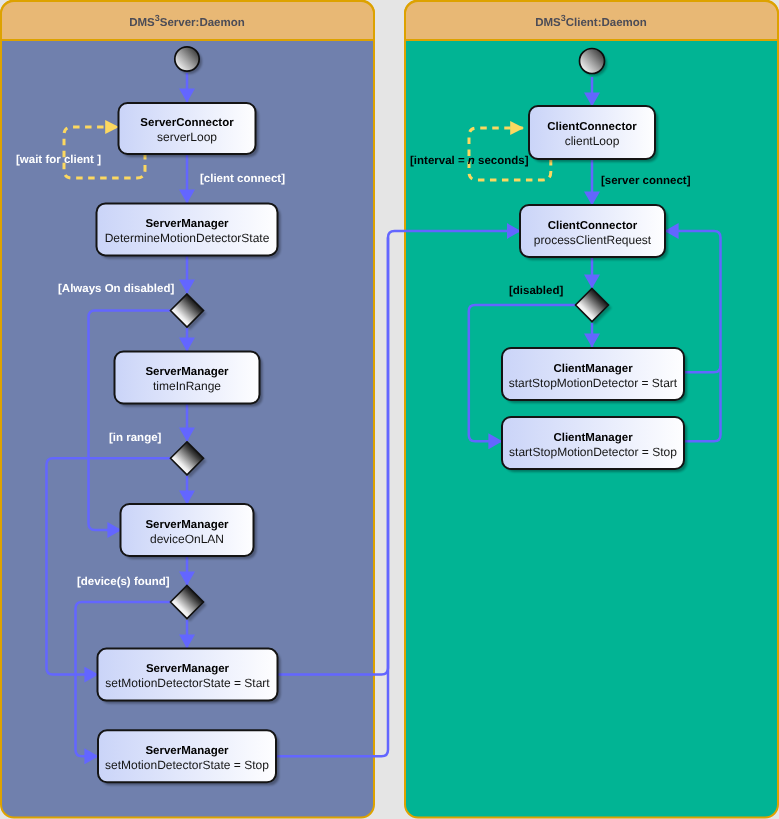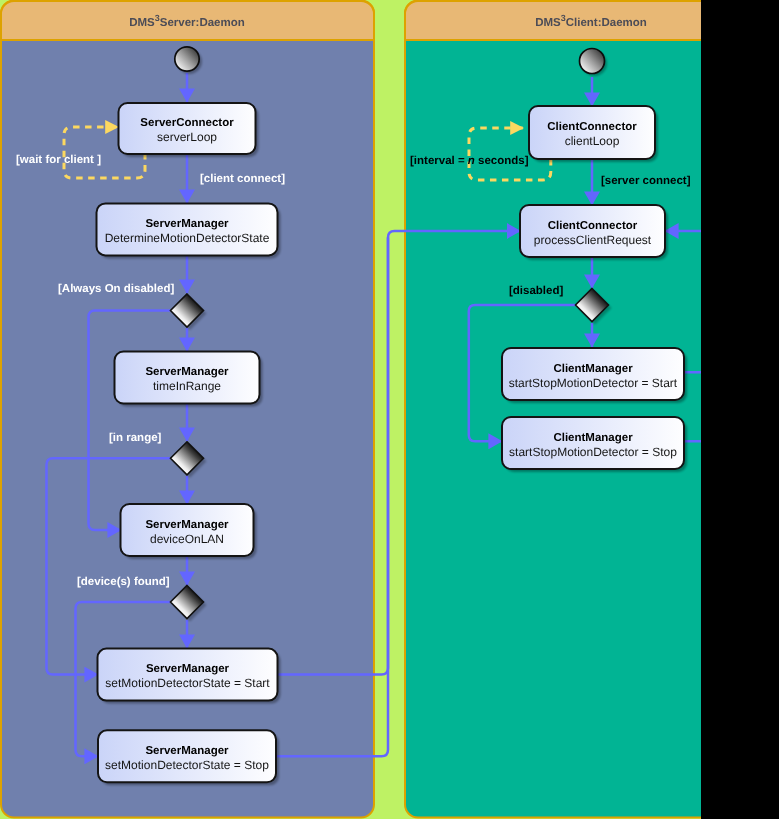--- a/index.html
+++ b/index.html
@@ -1,19 +1,19 @@
 <!DOCTYPE html>
 <html><head>
 <meta charset="utf-8">
 <title>DMS3 Daemon Activity Diagram</title>
 <style>
   html,body{margin:0;padding:0;background:#000;}
   body{width:779px;height:819px;overflow:hidden;
        font-family:"Liberation Sans",sans-serif;-webkit-font-smoothing:antialiased;text-rendering:geometricPrecision;}
-  #stage{position:relative;width:701px;height:819px;background:#bef264;overflow:hidden;}
+  #stage{position:relative;width:779px;height:819px;background:#e5e5e5;overflow:hidden;}
   svg#diagram{position:absolute;left:0;top:0;display:block;shape-rendering:geometricPrecision;}
   svg#diagram text{filter:opacity(100%);-webkit-font-smoothing:antialiased;paint-order:fill;}
   .lane-title{font-family:"Liberation Sans",sans-serif;font-size:11.5px;font-weight:bold;fill:#4c4c56;}
   .lane-title-sup{font-size:9px;}
   .node-title{font-family:"Liberation Sans",sans-serif;font-size:11.5px;font-weight:bold;fill:#000;}
   .node-sub{font-family:"Liberation Sans",sans-serif;font-size:12px;font-weight:normal;fill:#151515;}
   .edge-label-light{font-family:"Liberation Sans",sans-serif;font-size:11.5px;font-weight:bold;fill:#ffffff;}
   .edge-label-dark{font-family:"Liberation Sans",sans-serif;font-size:11.5px;font-weight:bold;fill:#000000;}
   .it{font-style:italic;}
 </style>

